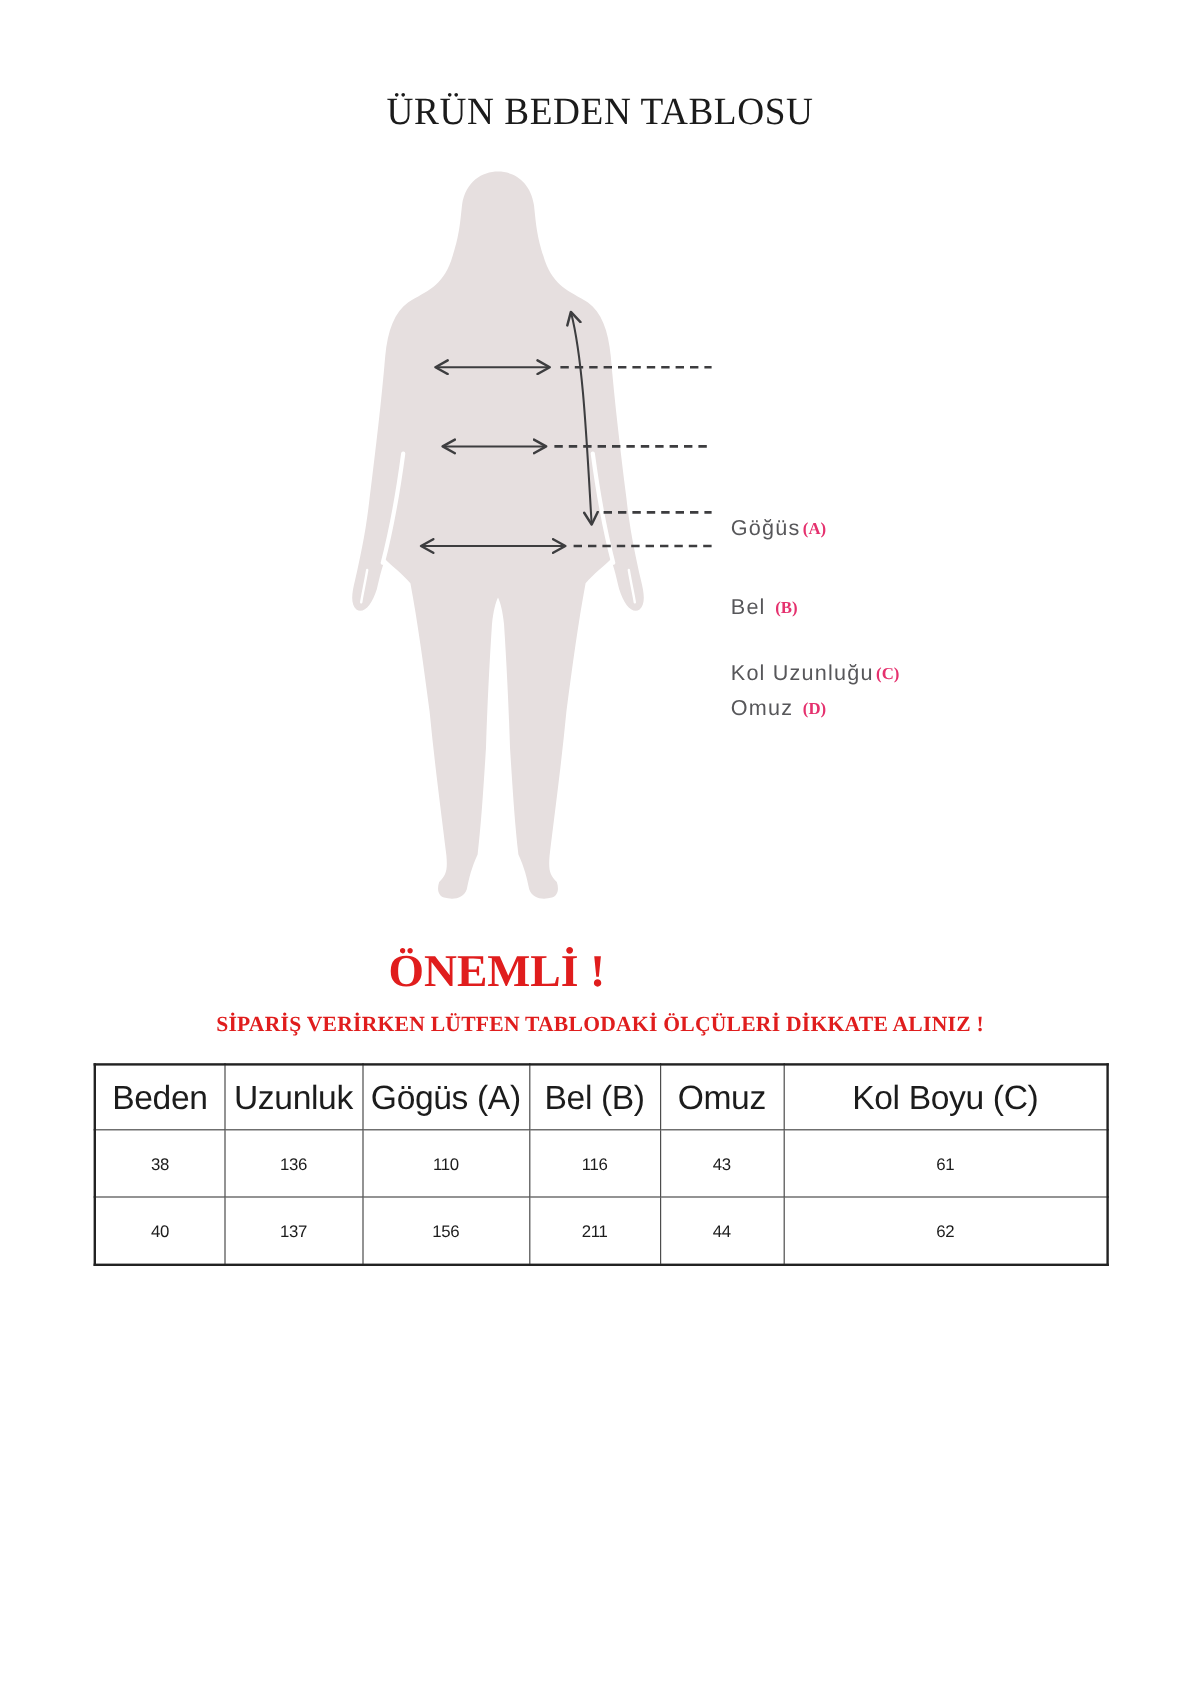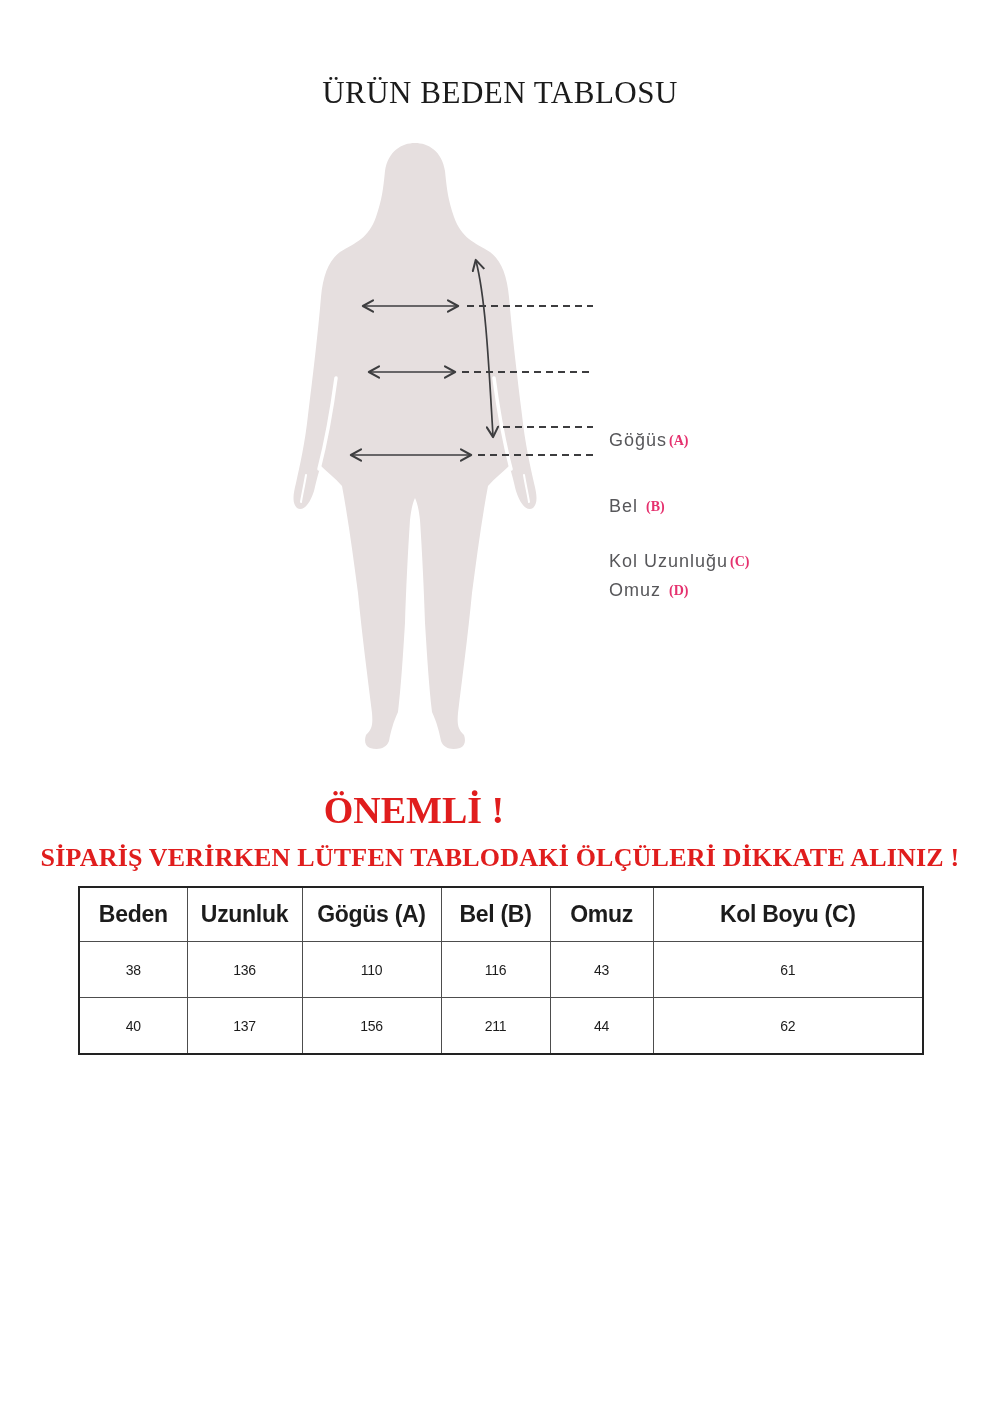--- a/index.html
+++ b/index.html
@@ -28,37 +28,37 @@
   .lbl-basen{top:445px;}
 
   
   .important-heading{
     position:absolute;top:788px;left:0;width:828px;text-align:center;
     font-family:"Liberation Serif",serif;font-weight:bold;font-size:38px;
     color:#e01d1d;
   }
   .warning-line{
     position:absolute;top:843px;left:0;width:1000px;text-align:center;
-    font-family:"Liberation Serif",serif;font-weight:bold;font-size:26px;
+    font-family:"Liberation Serif",serif;font-weight:bold;font-size:18px;
     color:#e01d1d;letter-spacing:.2px;white-space:nowrap;
   }
 
   
   table.size-table{
     position:absolute;top:886px;left:78px;width:844px;
     border-collapse:collapse;table-layout:fixed;
     border:2px solid #222;
     font-family:"Liberation Sans","DejaVu Sans",sans-serif;
     font-stretch:condensed;
   }
   table.size-table th,table.size-table td{
     border:1px solid #4d4d4d;text-align:center;vertical-align:middle;
     color:#1c1c1c;padding:0;
   }
-  table.size-table th{height:53px;font-size:23px;font-weight:bold;letter-spacing:-.3px;}
+  table.size-table th{height:53px;font-size:28px;font-weight:normal;letter-spacing:-.3px;}
   table.size-table td{height:55px;font-size:14px;font-weight:400;letter-spacing:-.3px;}
 </style>
 </head>
 <body>
 
 <div class="page-title">ÜRÜN BEDEN TABLOSU</div>
 
 <div class="diagram">
   <svg width="1000" height="645" viewBox="0 0 1000 645">
     <defs>

